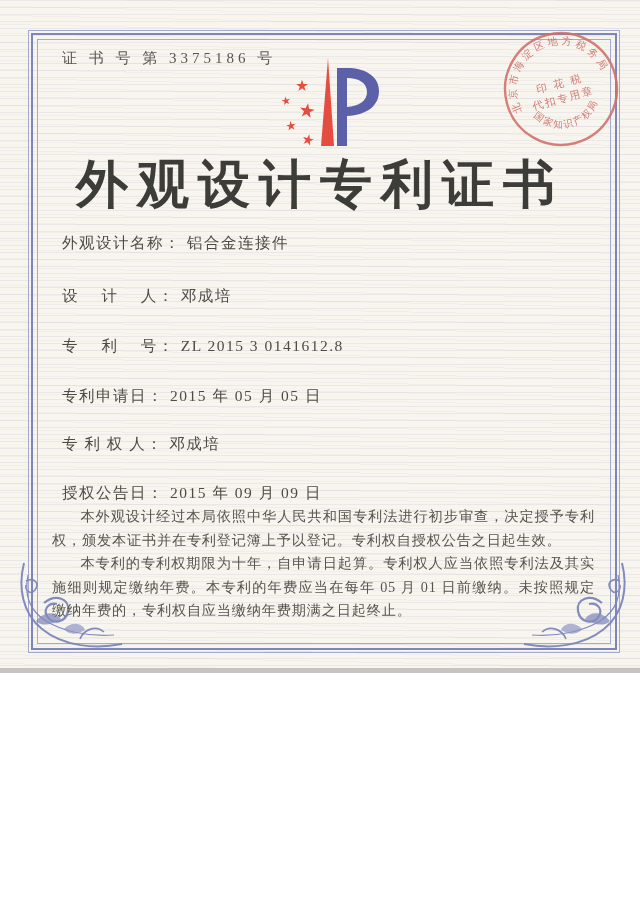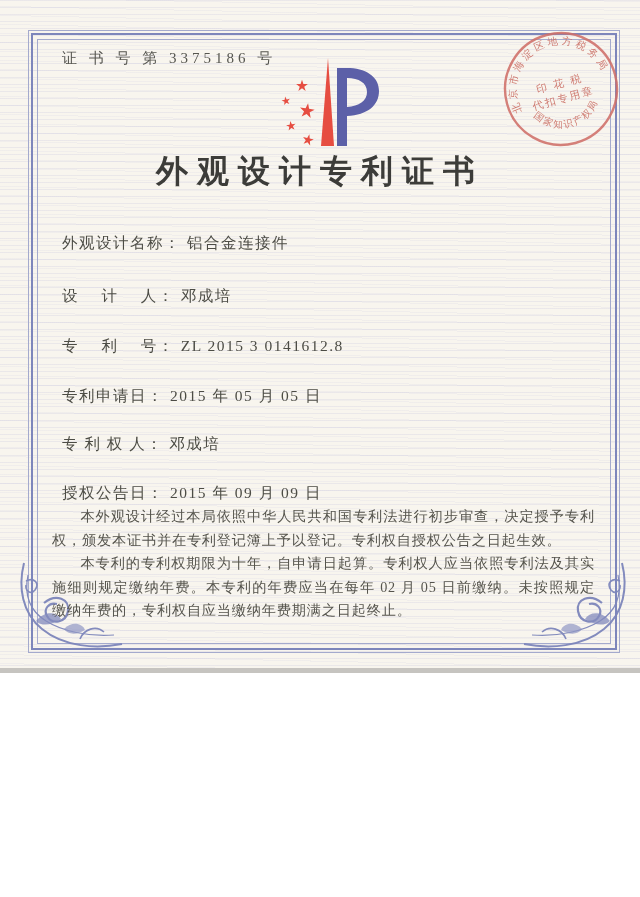--- a/index.html
+++ b/index.html
@@ -17,21 +17,21 @@
   .frame.main {left:31px;top:33px;right:23px;bottom:23px;border:2px solid #7d86bb;}
   .frame.inner{left:37px;top:39px;right:29px;bottom:29px;border:1px solid #a4aacd;}
 
   .cert-number{position:absolute;left:62px;top:49px;font-size:15px;letter-spacing:4px;color:#565650;}
 
   .logo{position:absolute;left:255px;top:54px;}
 
   .tax-stamp{position:absolute;left:500px;top:28px;transform:rotate(-15deg);opacity:.88;}
 
   .title{position:absolute;left:0;top:150px;width:100%;text-align:center;
-         font-size:32px;font-weight:600;letter-spacing:9px;color:#3c3c39;}
+         font-size:52px;font-weight:600;letter-spacing:9px;color:#3c3c39;}
 
   .field-row{position:absolute;left:62px;font-size:15.5px;color:#4c4c45;letter-spacing:1.5px;white-space:nowrap;}
   .field-row .val{margin-left:6px;}
 
   .body-text{position:absolute;left:52px;top:505px;width:543px;
              font-size:14.2px;line-height:23.5px;color:#55544d;
              text-align:justify;letter-spacing:.8px;}
   .body-text p{margin:0;text-indent:2em;}
 
   .barcode{position:absolute;left:56px;top:687px;width:279px;height:13px;
@@ -141,21 +141,21 @@
   </div>
   <div class="field-row" style="top:434px">
     <span>专 利 权 人：</span><span class="val">邓成培</span>
   </div>
   <div class="field-row" style="top:483px">
     <span>授权公告日：</span><span class="val">2015 年 09 月 09 日</span>
   </div>
 
   <div class="body-text">
     <p>本外观设计经过本局依照中华人民共和国专利法进行初步审查，决定授予专利权，颁发本证书并在专利登记簿上予以登记。专利权自授权公告之日起生效。</p>
-    <p>本专利的专利权期限为十年，自申请日起算。专利权人应当依照专利法及其实施细则规定缴纳年费。本专利的年费应当在每年 02 月 05 日前缴纳。未按照规定缴纳年费的，专利权自应当缴纳年费期满之日起终止。</p>
+    <p>本专利的专利权期限为十年，自申请日起算。专利权人应当依照专利法及其实施细则规定缴纳年费。本专利的年费应当在每年 05 月 01 日前缴纳。未按照规定缴纳年费的，专利权自应当缴纳年费期满之日起终止。</p>
   </div>
 
   <div class="barcode"></div>
 
   <div class="issuer-title">局长</div>
   <div class="issuer-name">申长雨</div>
 
   <svg class="signature" width="165" height="88" viewBox="0 0 160 85">
     <g fill="none" stroke="#3f3e3a" stroke-width="3.1" stroke-linecap="round" opacity=".9">
       <path d="M38,14 C37,32 37,58 36,80"></path>

